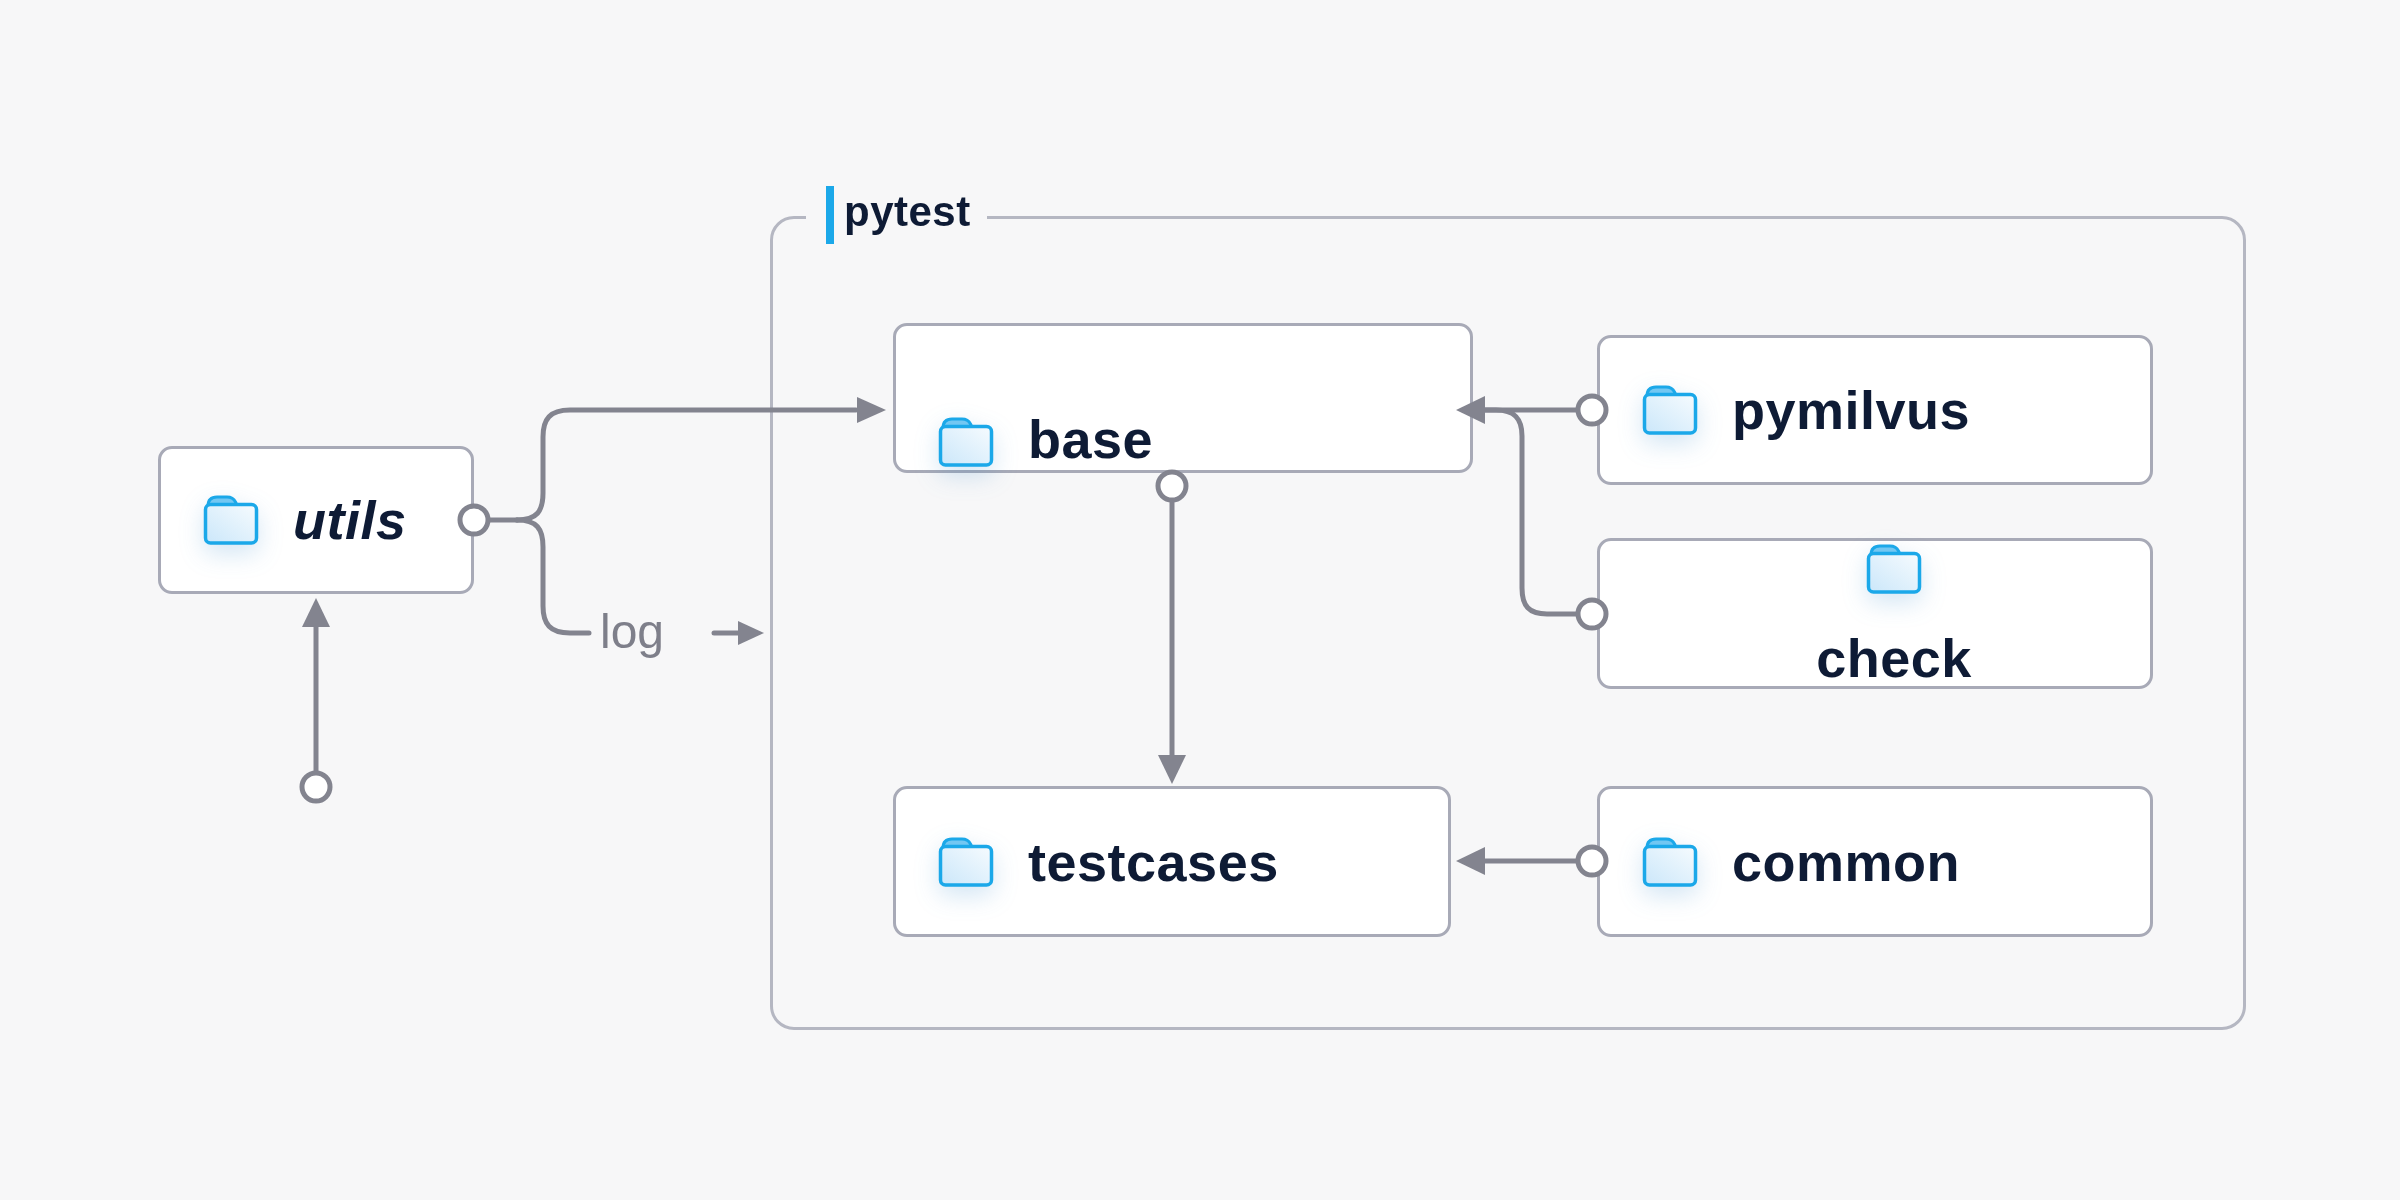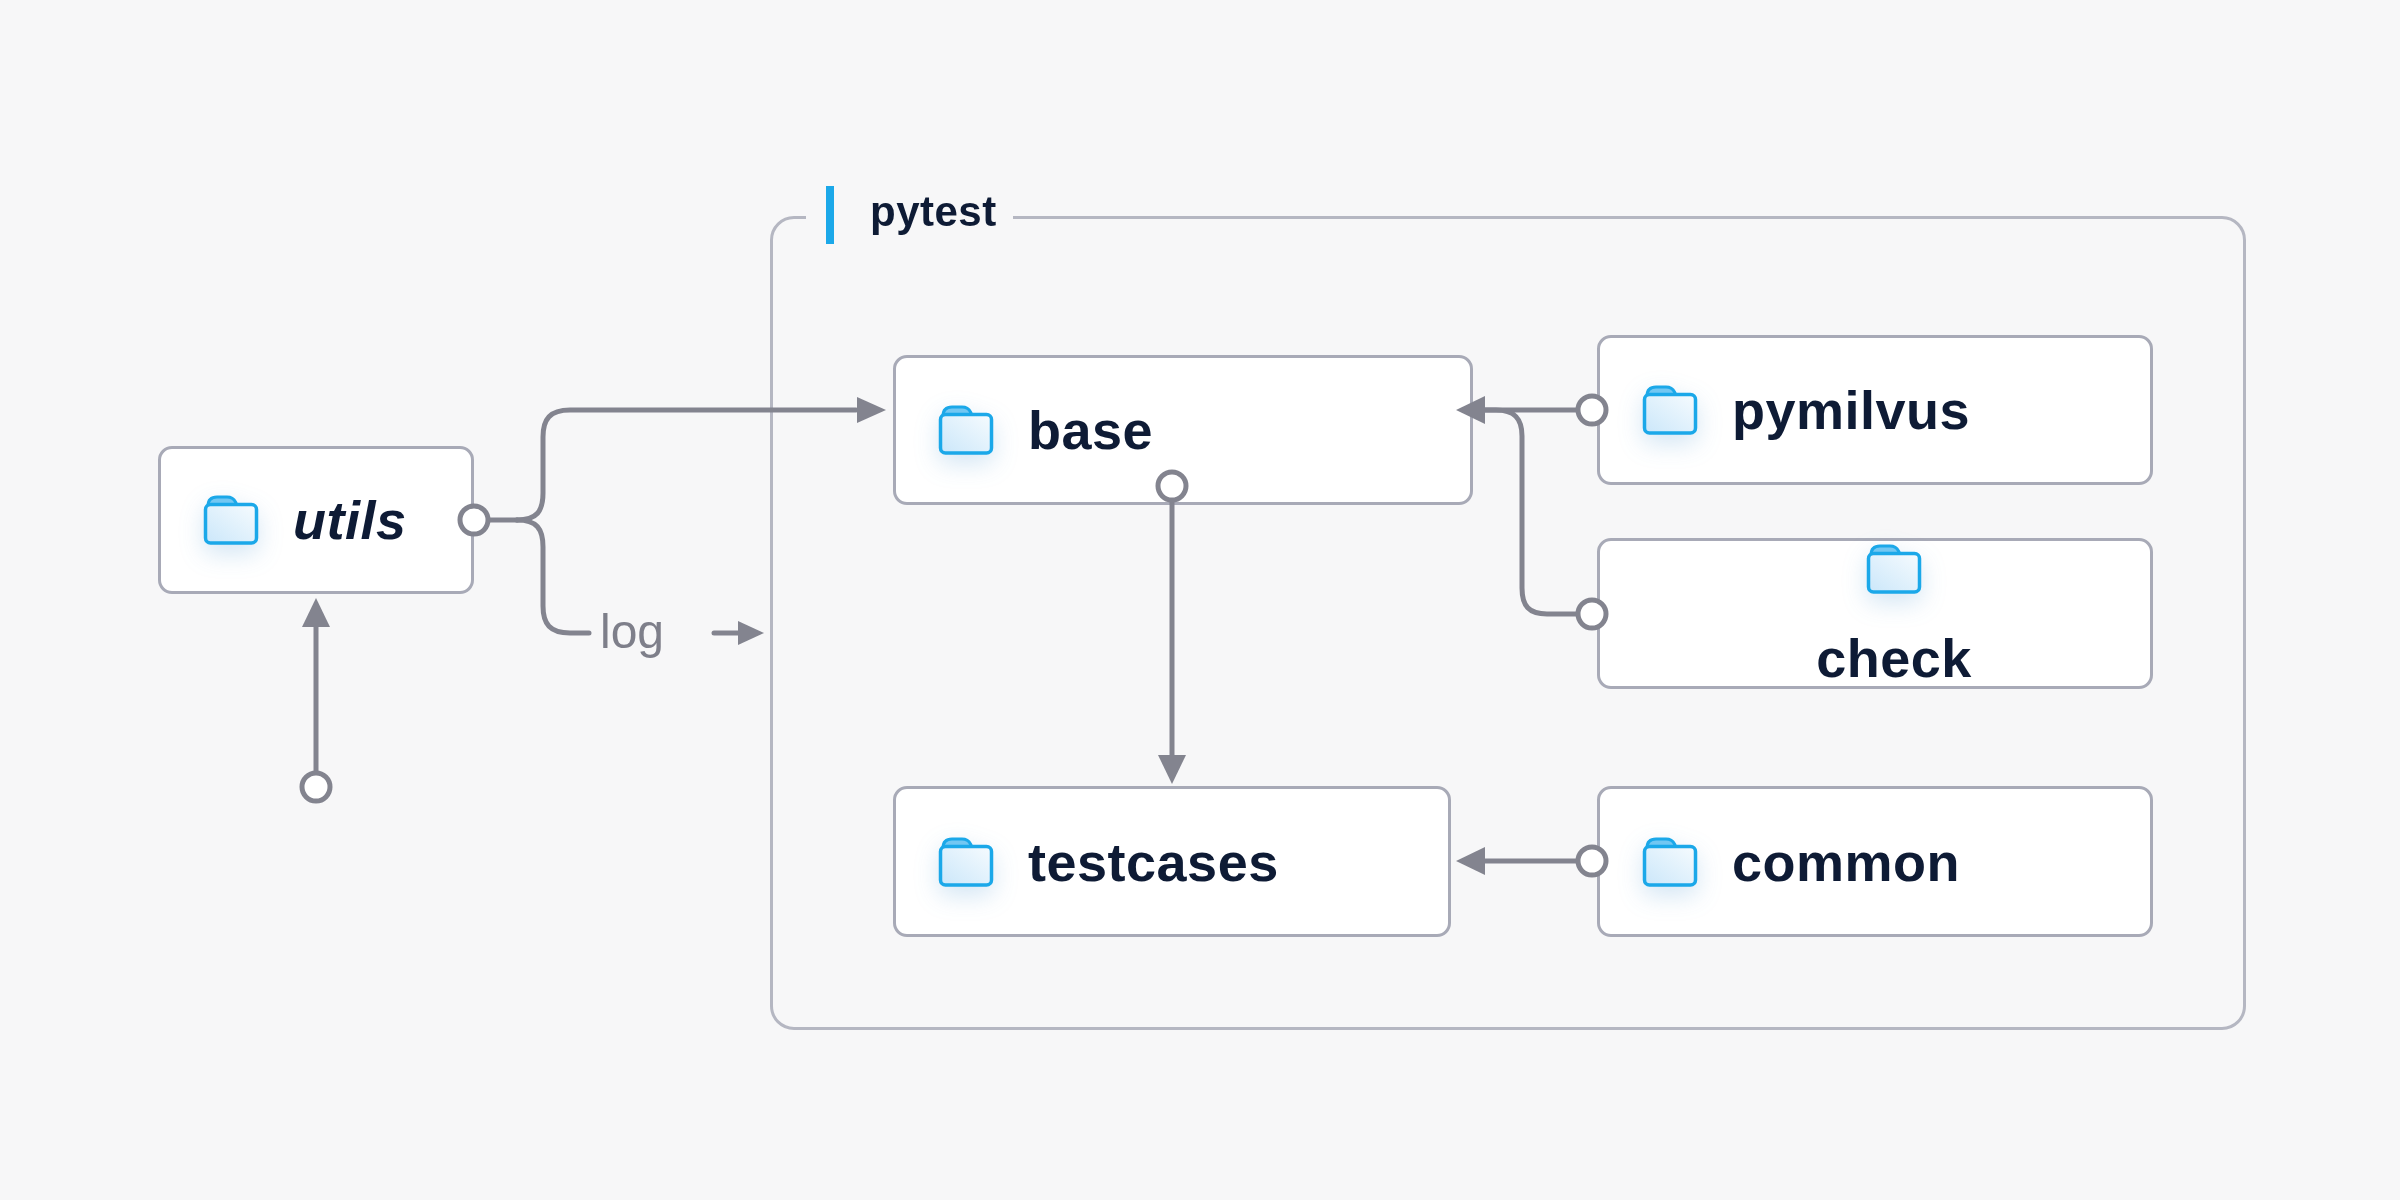--- a/index.html
+++ b/index.html
@@ -27,21 +27,21 @@
     position:absolute;
     left:770px;top:216px;width:1476px;height:814px;
     border:3px solid var(--group-border);
     border-radius:24px;
     background:transparent;
     z-index:1;
   }
   .group-label{
     position:absolute;
     left:806px;top:183px;height:64px;
-    display:flex;align-items:center;gap:36px;
+    display:flex;align-items:center;gap:10px;
     background:var(--bg);
     padding:0 16px 0 20px;
     z-index:4;
   }
   .group-label .bar{
     width:8px;height:58px;background:var(--accent);
   }
   .group-label .group-title{
     font-size:42px;font-weight:700;color:var(--text);
     letter-spacing:0.5px;
@@ -53,21 +53,21 @@
     position:absolute;
     background:var(--node-bg);
     border:3px solid var(--node-border);
     border-radius:14px;
     display:flex;align-items:center;
     padding-left:38px;gap:30px;
     z-index:2;
   }
   .n-utils     {left:158px;  top:446px; width:316px; height:148px;font-style:italic;}
   .n-config    {left:158px;  top:786px; width:316px; height:151px;}
-  .n-base      {left:893px;  top:355px; width:580px; height:150px;}
+  .n-base      {left:893px;  top:323px; width:580px; height:150px;align-items:flex-end;}
   .n-pymilvus  {left:1597px; top:335px; width:556px; height:150px;text-align:right;}
   .n-check     {left:1597px; top:538px; width:556px; height:151px;flex-direction:column;}
   .n-testcases {left:893px;  top:786px; width:558px; height:151px;}
   .n-common    {left:1597px; top:786px; width:556px; height:151px;}
 
   .node-label{
     font-size:54px;font-weight:700;color:var(--text);
     letter-spacing:0.5px;
   }
   .folder{

